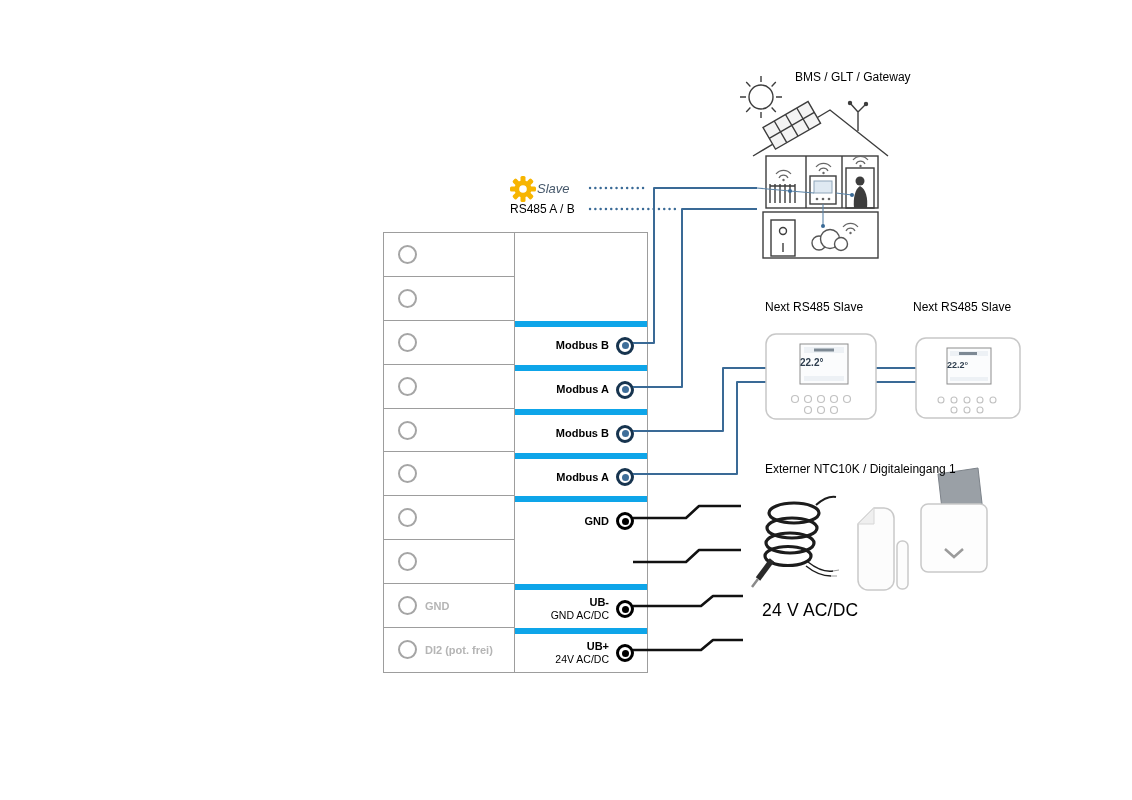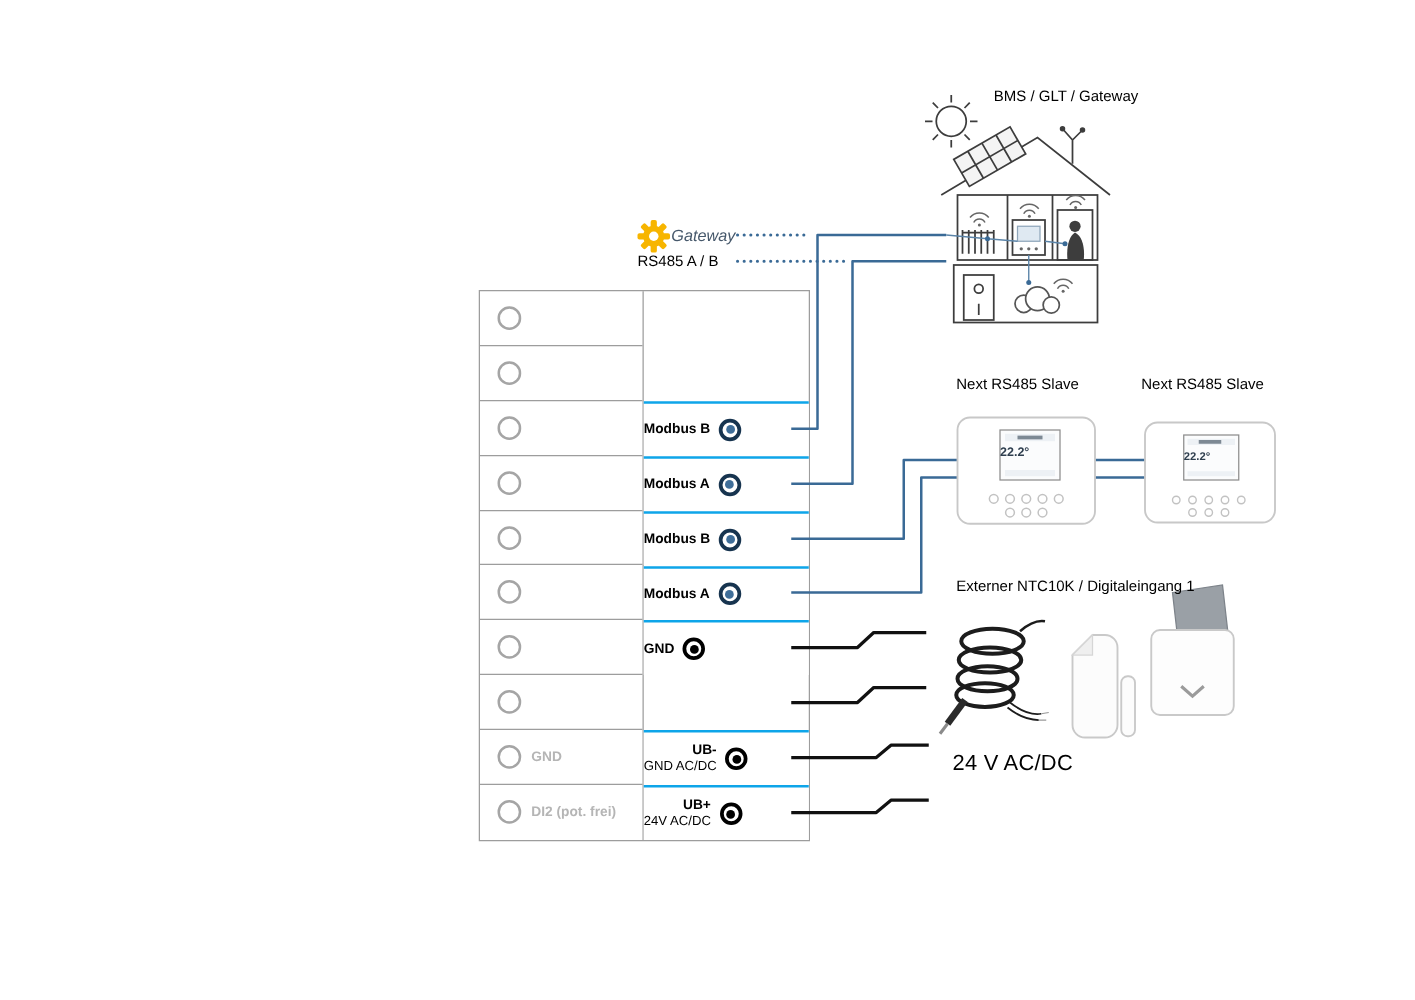--- a/index.html
+++ b/index.html
@@ -15,21 +15,21 @@
   .screen-temp{position:absolute;z-index:4;font-weight:bold;color:#2e3e4e}
 
   
   #tblock{position:absolute;left:383px;top:232px;width:265px;height:441px;border:1px solid #9d9d9d;background:#fff;z-index:2}
   .col-left{position:absolute;left:0;top:0;width:131px;height:100%;border-right:1px solid #9d9d9d}
   .lrow{height:43.9px;border-bottom:1px solid #9d9d9d;display:flex;align-items:center}
   .lrow:last-child{border-bottom:none}
   .lcirc{width:19px;height:19px;border:2px solid #a5a5a5;border-radius:50%;margin-left:14px;flex:none;background:#fff}
   .llabel{margin-left:8px;font-size:11px;font-weight:bold;color:#b5b5b5;white-space:nowrap}
   .col-right{position:absolute;left:131px;top:0;width:132px;height:100%}
-  .rcell{position:absolute;left:0;width:100%;height:43.9px;border-top:2px solid #0ea5e9;display:flex;align-items:center;justify-content:flex-start;padding-right:13px;gap:7px;background:#fff}
+  .rcell{position:absolute;left:0;width:100%;height:43.9px;border-top:6px solid #0ea5e9;display:flex;align-items:center;justify-content:flex-end;padding-right:13px;gap:7px;background:#fff}
   .rlabel{text-align:right;font-size:11px;font-weight:bold;line-height:1.2;color:#000}
   .rlabel .l2{display:block;font-weight:normal;font-size:10.5px}
   .rlabel .l2b{display:block;font-weight:normal;font-size:10.5px}
   .term{width:18px;height:18px;border-radius:50%;flex:none;position:relative;background:#fff}
   .t-blue{border:3px solid #17344f}
   .t-blue::after{content:"";position:absolute;left:50%;top:50%;width:7px;height:7px;margin:-3.5px 0 0 -3.5px;border-radius:50%;background:#3f6e99}
   .t-black{border:3px solid #000}
   .t-black::after{content:"";position:absolute;left:50%;top:50%;width:7px;height:7px;margin:-3.5px 0 0 -3.5px;border-radius:50%;background:#000}
 
   #art{position:absolute;left:0;top:0;z-index:3;pointer-events:none}
@@ -268,21 +268,21 @@
     </g>
 
     <g>
       <polygon points="938,474 978,468 983,512 943,518" fill="#9aa0a6" stroke="#7d838a" stroke-width="1"></polygon>
       <rect x="921" y="504" width="66" height="68" rx="7" fill="#fdfdfd" stroke="#c9c9c9" stroke-width="1.5"></rect>
       <path d="M945,549 l9,8 9,-8" stroke="#9b9b9b" stroke-width="2.5" fill="none"></path>
     </g>
   </svg>
 
   <div class="lbl lbl-12" style="left:795px;top:70px">BMS / GLT / Gateway</div>
-  <div class="lbl lbl-modbus" style="left:537px;top:181px">Gateway</div>
+  <div class="lbl lbl-modbus" style="left:537px;top:181px">Slave</div>
   <div class="lbl lbl-12" style="left:510px;top:202px">RS485 A / B</div>
   <div class="lbl lbl-12" style="left:765px;top:300px">Next RS485 Slave</div>
   <div class="lbl lbl-12" style="left:913px;top:300px">Next RS485 Slave</div>
   <div class="lbl lbl-12" style="left:765px;top:462px">Externer NTC10K / Digitaleingang 1</div>
   <div class="lbl lbl-supply" style="left:762px;top:600px">24 V AC/DC</div>
 
   <div class="screen-temp" style="left:800px;top:357px;width:48px;font-size:10px">22.2°</div>
   <div class="screen-temp" style="left:947px;top:360px;width:44px;font-size:9px">22.2°</div>
 
 </div>

